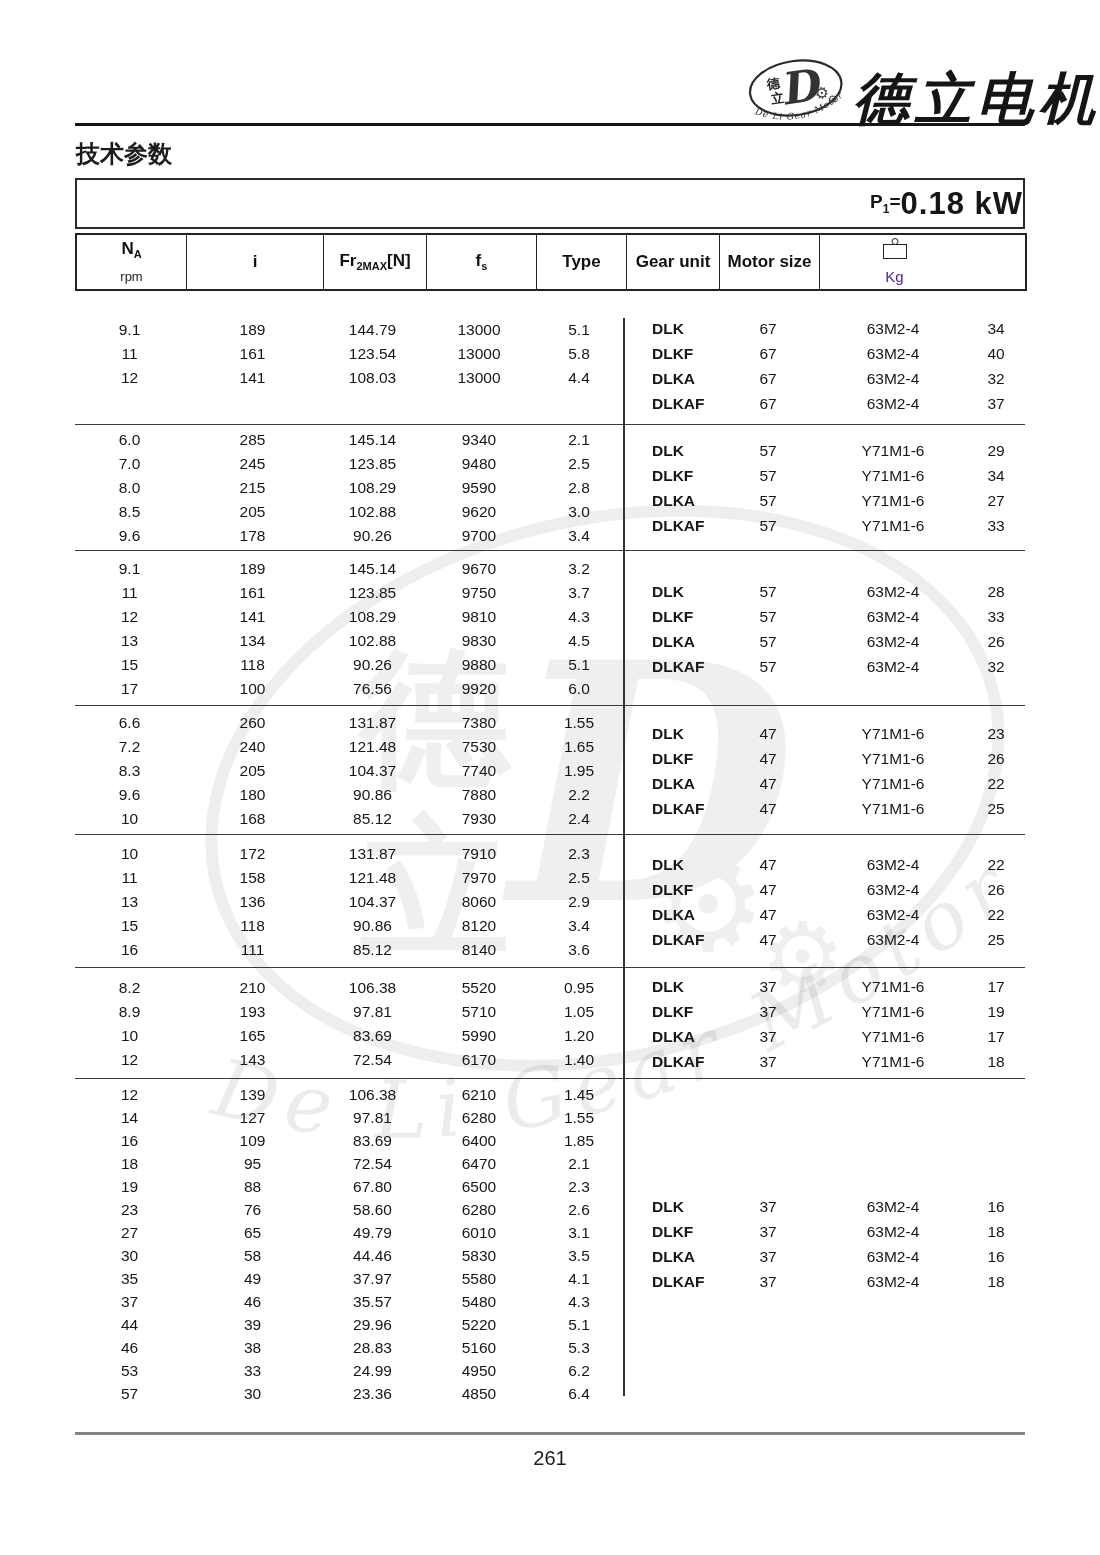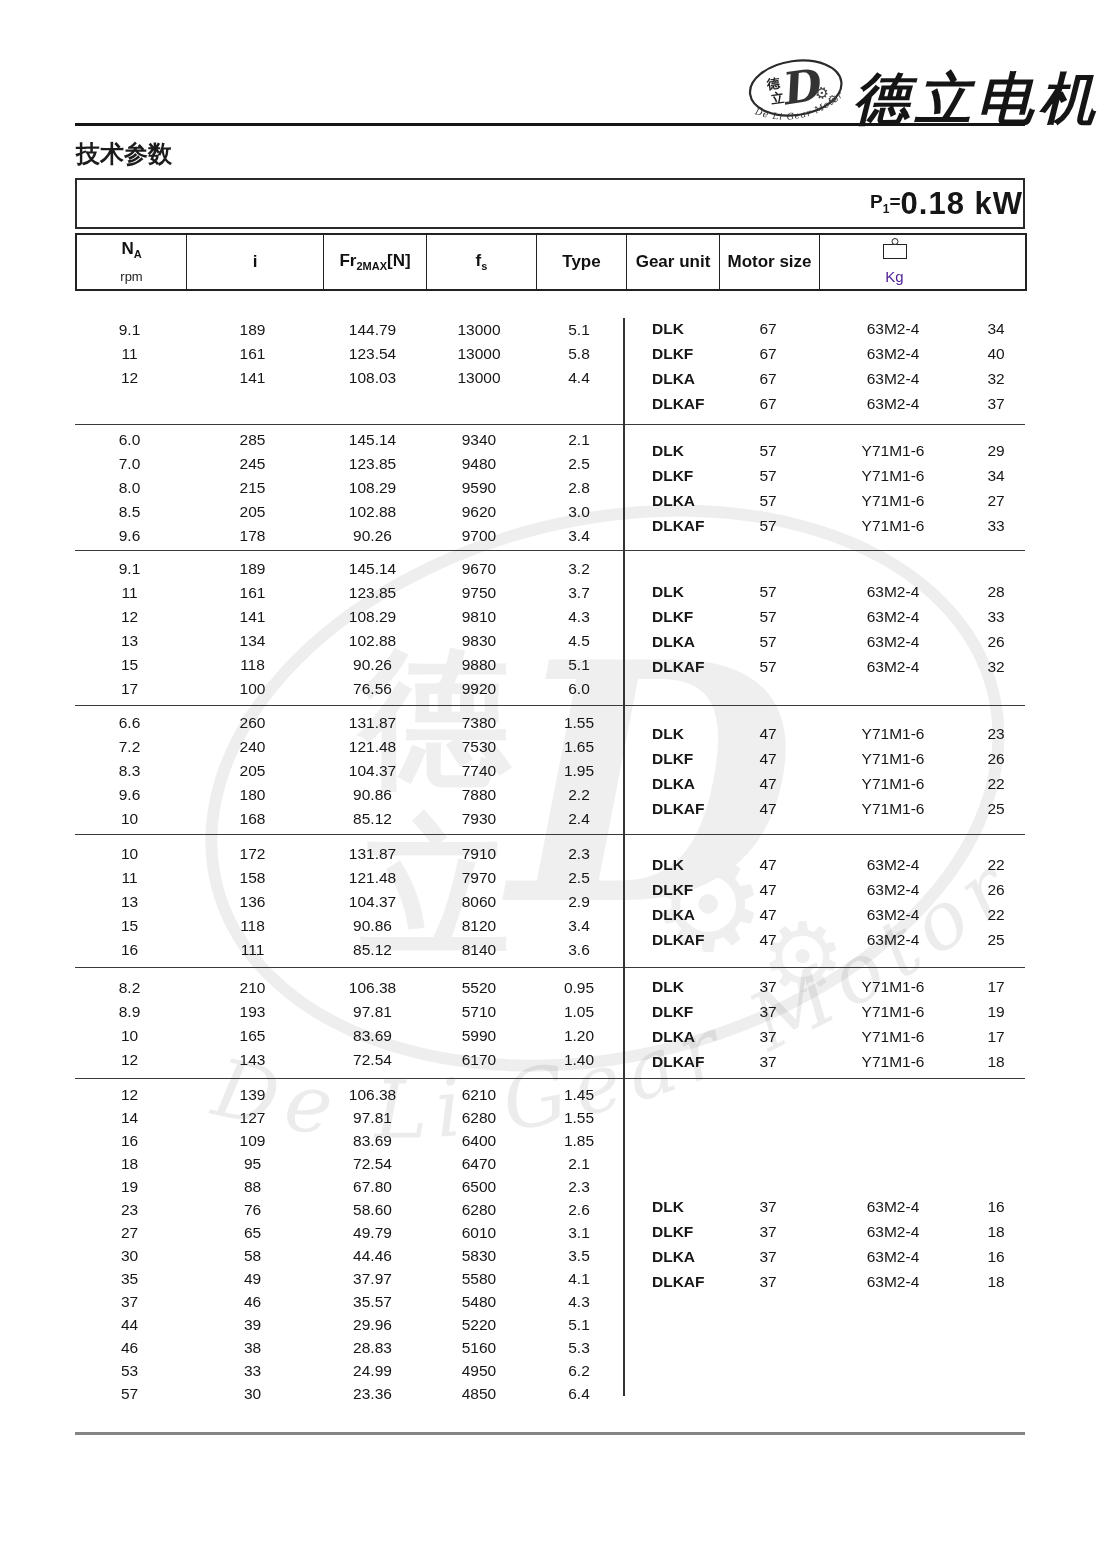--- a/index.html
+++ b/index.html
@@ -523,14 +523,15 @@
           <div class="cell type-cell">DLKAF</div>
           <div class="cell">37</div>
           <div class="cell">63M2-4</div>
           <div class="cell">18</div>
         </div>
       </div>
     </div>
   <div class="vdivider"></div>
 
   <div class="footer-rule"></div>
+  <div class="page-number">261</div>
 
 </div>
 
 </body></html>

